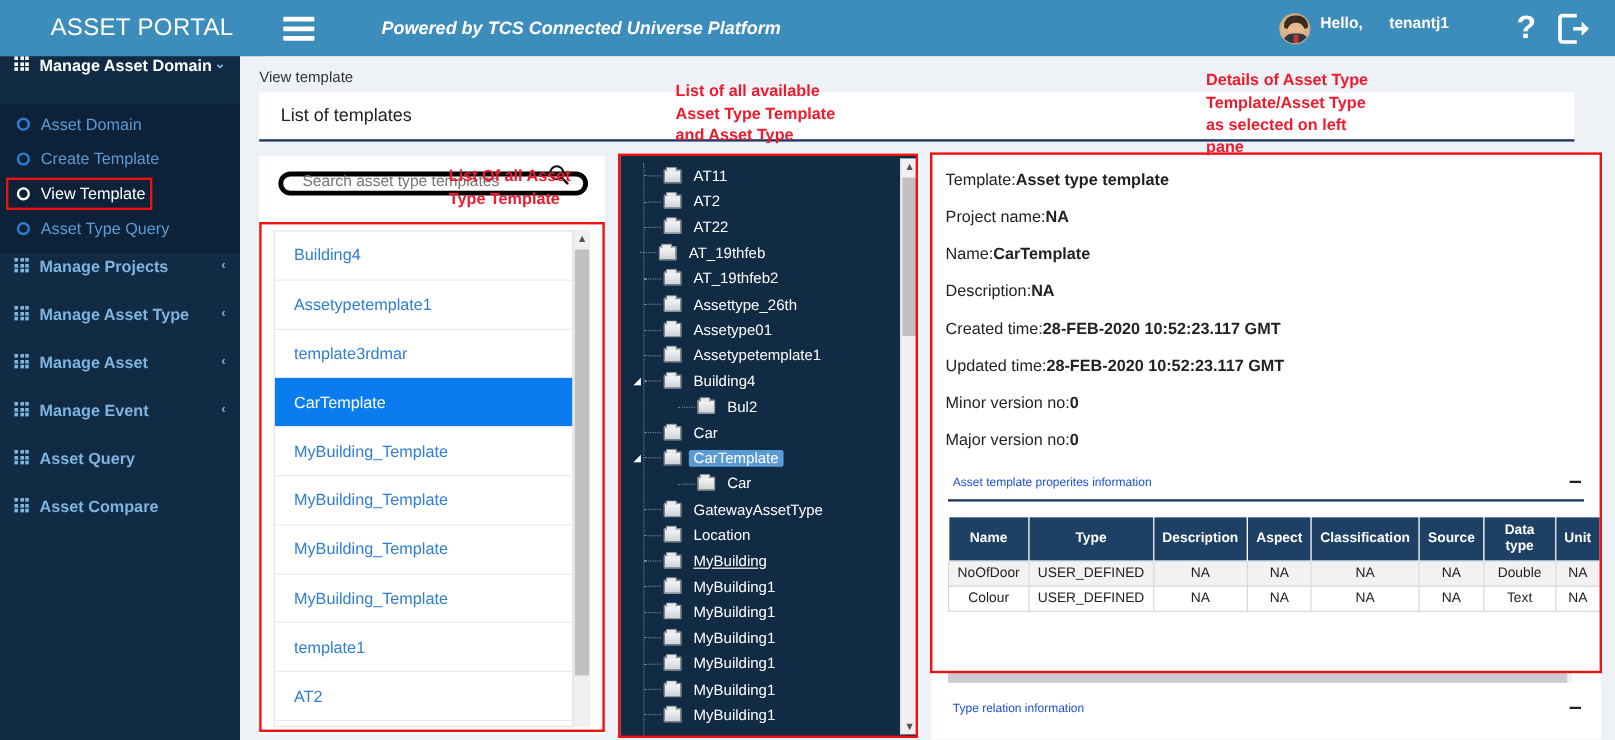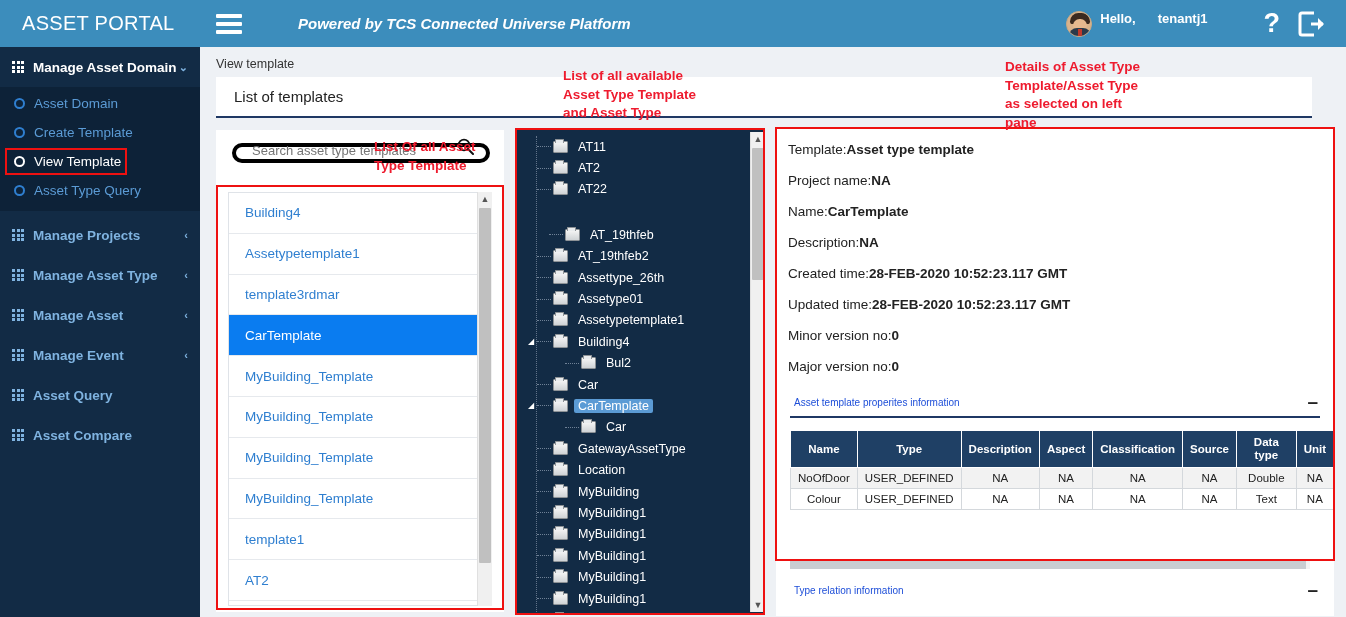--- a/index.html
+++ b/index.html
@@ -8,21 +8,21 @@
     width: 1346px; height: 617px;
     overflow: hidden;
     font-family: "Liberation Sans", sans-serif;
     background: #ffffff;
   }
   #app { position: relative; width: 1346px; height: 617px; background:#eef1f5; }
 
   
   .topbar {
     position: absolute; left:0; top:0; width:1346px; height:47px;
-    background:#3c8dbc; display:flex; align-items:center;
+    background:#3c8dbc; display:flex; align-items:center;padding-left:20px;
   }
   .brand {
     width:200px; height:47px; background:#3c8dbc;
     display:flex; align-items:center; padding-left:22px;
     color:#ffffff; font-size:20px; letter-spacing:.3px;
   }
   .hamburger { width:46px; display:flex; flex-direction:column; justify-content:center;
                align-items:center; gap:4px; cursor:pointer; margin-left:6px; }
   .hamburger span { display:block; width:26px; height:4px; background:#fff; border-radius:1px; }
   .powered { flex:1; text-align:left; padding-left:46px; color:#ffffff;
@@ -37,21 +37,21 @@
   .avatar .body { position:absolute; left:2px; bottom:0; width:22px; height:8px;
                   background:#2b3a4a; border-radius:8px 8px 0 0; }
   .avatar .tie { position:absolute; left:11px; bottom:0; width:4px; height:7px; background:#c0392b; }
   .hello { color:#fff; font-size:13px; font-weight:bold; }
   .uname { color:#fff; font-size:13px; font-weight:bold; margin-left:14px; }
   .ic-help { color:#fff; font-size:27px; font-weight:bold; margin:0 18px 0 46px; cursor:pointer; line-height:1; }
   .ic-logout { margin-right:20px; cursor:pointer; display:flex; align-items:center; }
 
   
   .sidebar { position:absolute; left:0; top:47px; width:200px; height:570px; background:#122b45; }
-  .nav-group { display:flex; align-items:center; height:40px; padding:0 12px;
+  .nav-group { display:flex; align-items:flex-start; height:40px; padding:0 12px;
                color:#7fb3e0; font-size:13.5px; font-weight:bold; cursor:pointer; }
   .nav-group.active { background:#122b45; color:#ffffff; }
   .grid-icon { display:inline-grid; grid-template-columns:repeat(3,3px); gap:1.5px; margin-right:9px; }
   .grid-icon i { display:block; width:3px; height:3px; background:currentColor; }
   .nav-group .label { flex:1; }
   .chev { font-size:11px; color:#7fb3e0; }
   .subnav { background:#0d2238; padding:2px 0 6px 0; }
   .sub-item { display:flex; align-items:center; height:29px; padding-left:14px;
               color:#5b9bd5; font-size:13.5px; cursor:pointer; position:relative; }
   .sub-item .ring { width:11px; height:11px; border:2.4px solid #2f7fd0; border-radius:50%;
@@ -366,21 +366,21 @@
           <span class="dash"></span>
           <span class="folder"></span>
           <span class="tname">AT2</span>
         </div>
         <div class="tree-row" style="padding-left: 8px;">
           <span class="arrow"></span>
           <span class="dash"></span>
           <span class="folder"></span>
           <span class="tname">AT22</span>
         </div>
-        <div class="tree-row" style="padding-left: 20px; margin-top: 24px;">
+        <div class="tree-row" style="padding-left: 4px;">
           <span class="arrow"></span>
           <span class="dash"></span>
           <span class="folder"></span>
           <span class="tname">AT_19thfeb</span>
         </div>
         <div class="tree-row" style="padding-left: 8px;">
           <span class="arrow"></span>
           <span class="dash"></span>
           <span class="folder"></span>
           <span class="tname">AT_19thfeb2</span>
@@ -438,21 +438,21 @@
           <span class="dash"></span>
           <span class="folder"></span>
           <span class="tname">GatewayAssetType</span>
         </div>
         <div class="tree-row" style="padding-left: 8px;">
           <span class="arrow"></span>
           <span class="dash"></span>
           <span class="folder"></span>
           <span class="tname">Location</span>
         </div>
-        <div class="tree-row" style="padding-left: 8px;">
+        <div class="tree-row" style="padding-left: 8px; text-decoration: underline;">
           <span class="arrow"></span>
           <span class="dash"></span>
           <span class="folder"></span>
           <span class="tname">MyBuilding</span>
         </div>
         <div class="tree-row" style="padding-left: 8px;">
           <span class="arrow"></span>
           <span class="dash"></span>
           <span class="folder"></span>
           <span class="tname">MyBuilding1</span>

